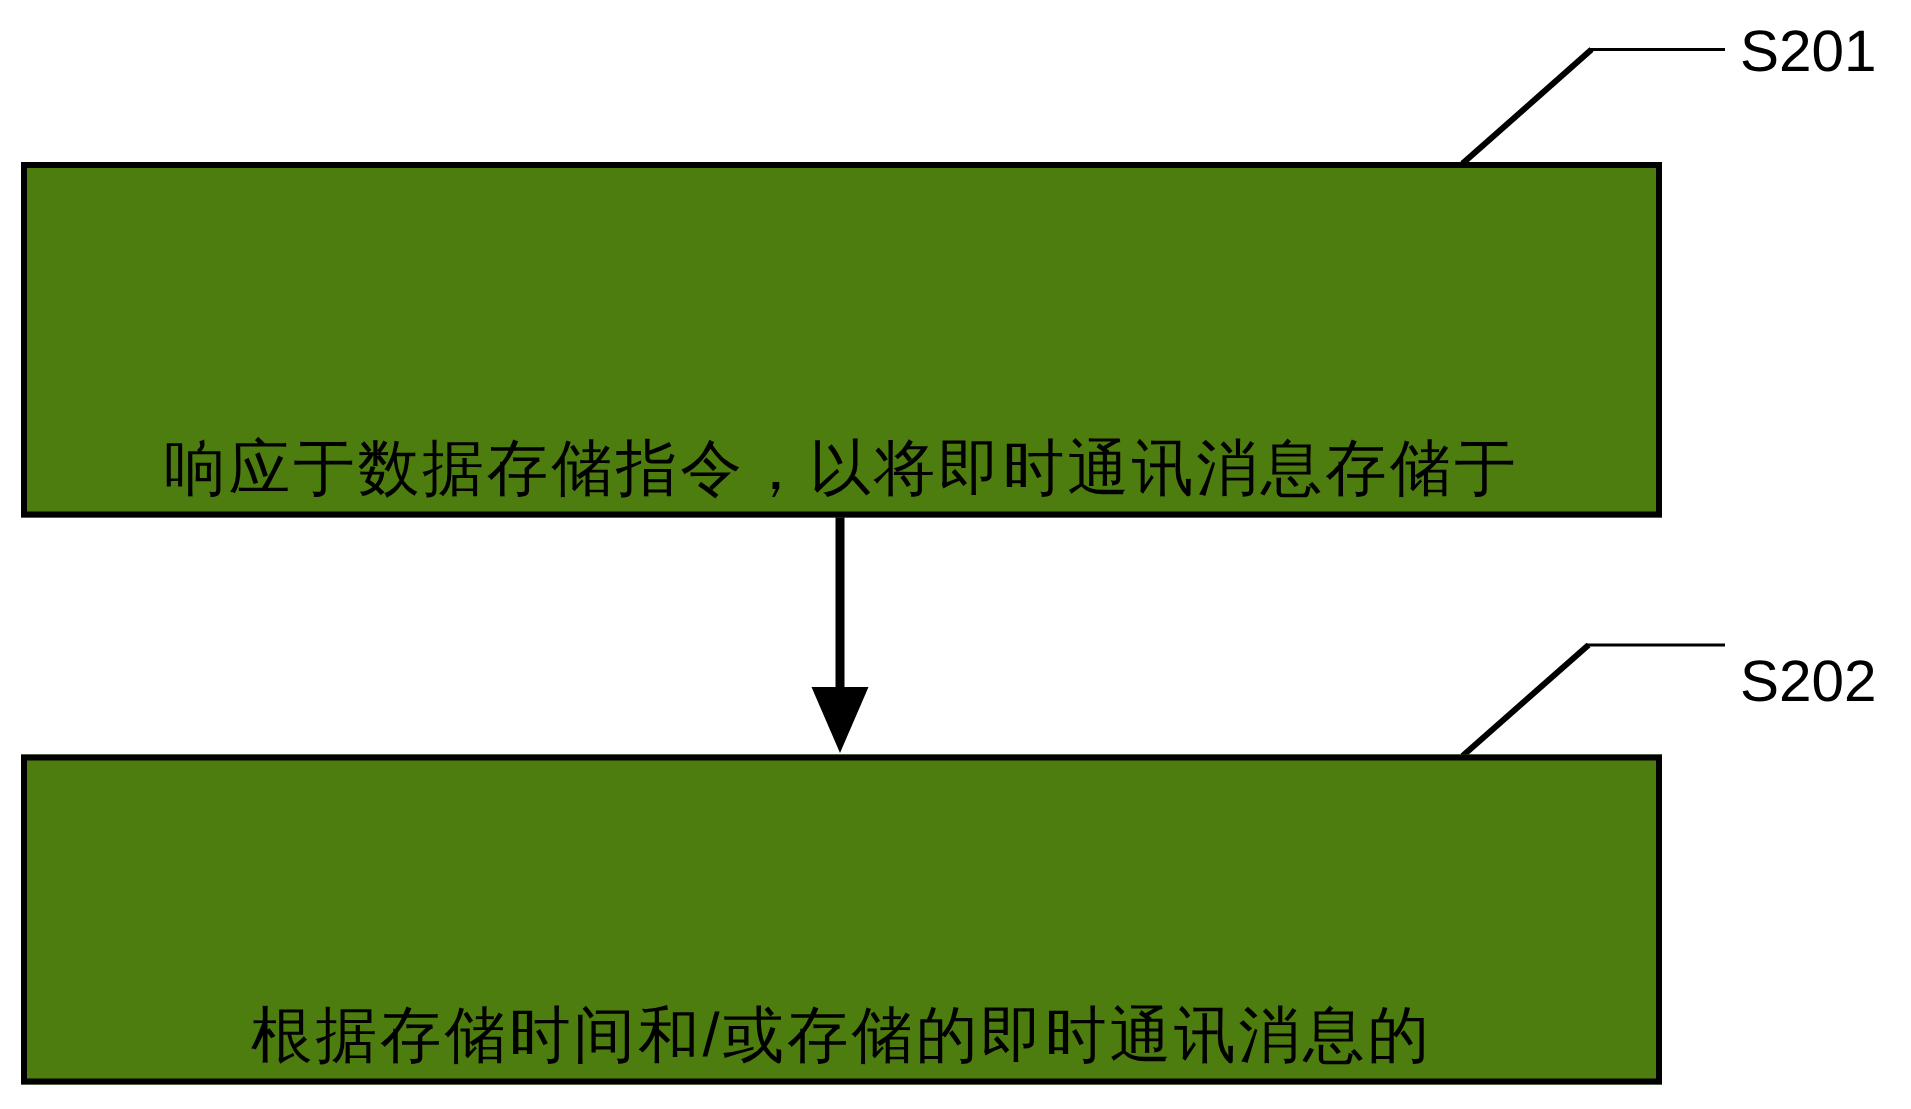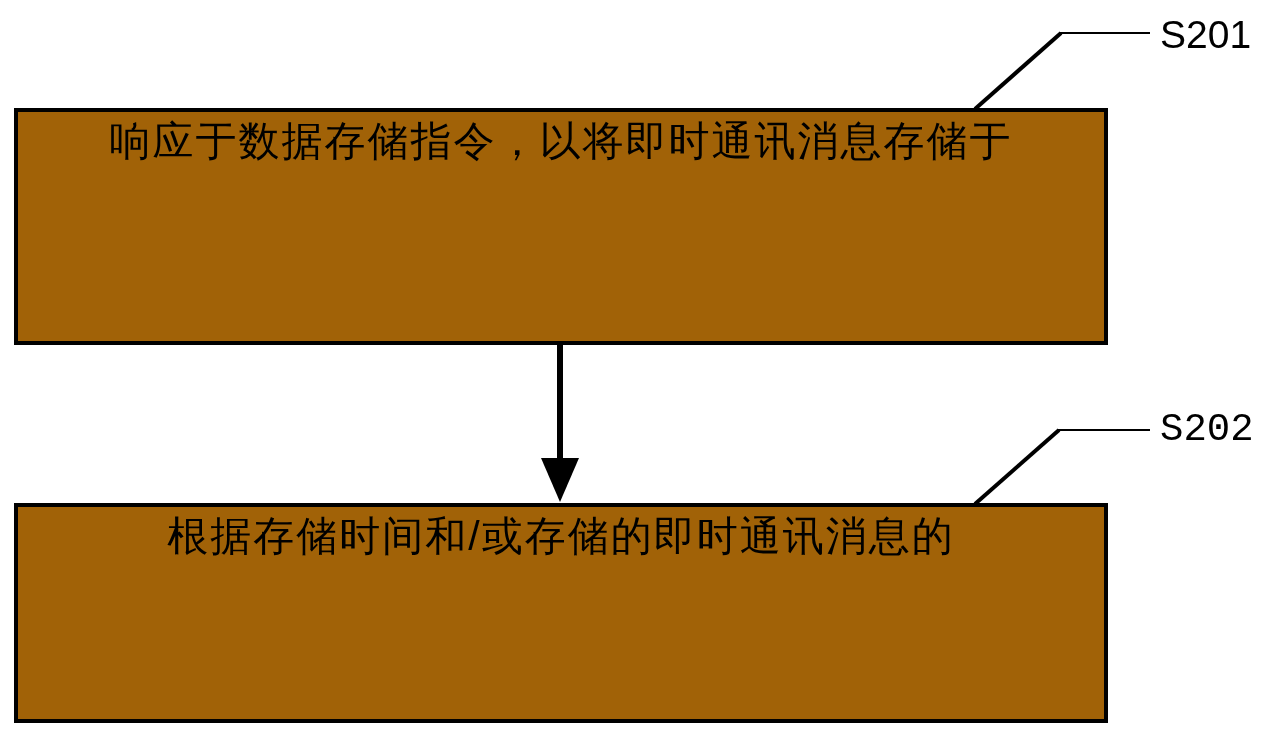--- a/index.html
+++ b/index.html
@@ -14,45 +14,45 @@
     background: #ffffff;
     font-family: "Liberation Sans", "DejaVu Sans", sans-serif;
     color: #000000;
     overflow: hidden;
   }
   .flow-box {
     position: absolute;
     left: 14px;
     width: 1094px;
     border: 4px solid #000000;
-    background: #a16207;
+    background: #4d7c0f;
     box-sizing: border-box;
     display: flex;
     flex-direction: column;
     align-items: center;
-    justify-content: flex-start;
+    justify-content: flex-end;
     text-align: center;
   }
   .flow-box .box-line {
     font-size: 41px;
     line-height: 58px;
     letter-spacing: 2px;
     white-space: nowrap;
   }
   #box-step-1 { top: 108px; height: 237px; }
   #box-step-2 { top: 503px; height: 220px; }
   .step-label {
     position: absolute;
     left: 1160px;
     font-size: 39px;
     line-height: 45px;
     white-space: nowrap;
   }
   #label-s201 { top: 12px; }
-  #label-s202 { top: 408px; font-family: Liberation Mono, monospace; }
+  #label-s202 { top: 432px; }
   .overlay {
     position: absolute;
     top: 0;
     left: 0;
     width: 1274px;
     height: 739px;
     pointer-events: none;
   }
 </style>
 </head>

